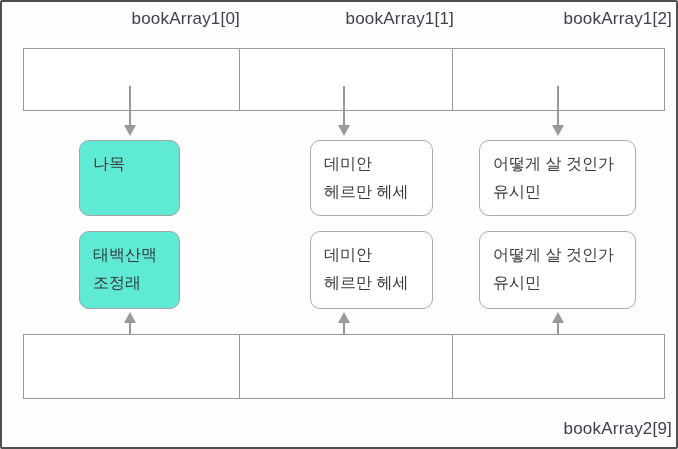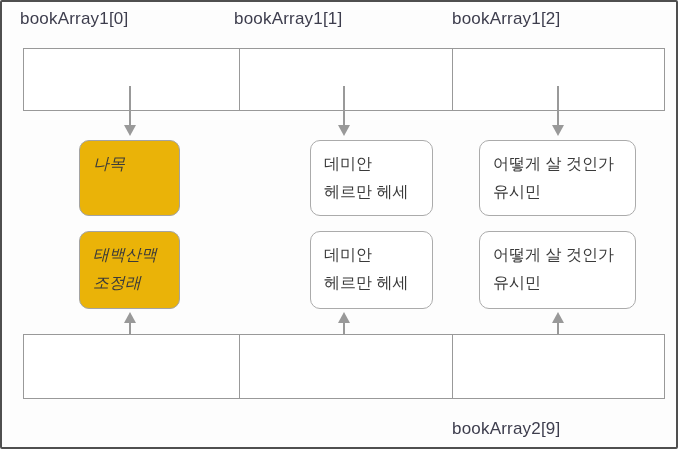--- a/index.html
+++ b/index.html
@@ -13,21 +13,21 @@
     background: #fdfdfd;
     border: 2px solid #4f4f4f;
     border-radius: 2px;
     overflow: hidden;
   }
 
   
   .arr-label {
     position: absolute;
     width: 220px;
-    text-align: left;
+    text-align: right;
     font-size: 17px;
     color: #3d3d4d;
     letter-spacing: 0.2px;
   }
   .arr-label.top { top: 7px; }
   .arr-label.bottom { top: 417px; }
   .arr-label.c1 { left: 18px; }
   .arr-label.c2 { left: 232px; }
   .arr-label.c3 { left: 450px; }
 
@@ -79,21 +79,21 @@
     position: absolute;
     border: 1.5px solid #ababab;
     border-radius: 10px;
     background: #ffffff;
     padding: 9px 8px 0 13px;
     font-size: 16px;
     line-height: 28px;
     color: #3a3a3a;
     white-space: nowrap;
   }
-  .book-box.shaded { background: #eab308; border-color: #a3a3a3; font-style: italic; }
+  .book-box.shaded { background: #5eead4; border-color: #a3a3a3; }
   .book-box.r1 { top: 138px; height: 76px; }
   .book-box.r2 { top: 229px; height: 78px; }
   .book-box.c1 { left: 77px;  width: 101px; }
   .book-box.c2 { left: 280px; width: 123px; margin-left: 28px; }
   .book-box.c3 { left: 477px; width: 157px; }
 </style>
 </head>
 <body>
 
 <div class="canvas">

